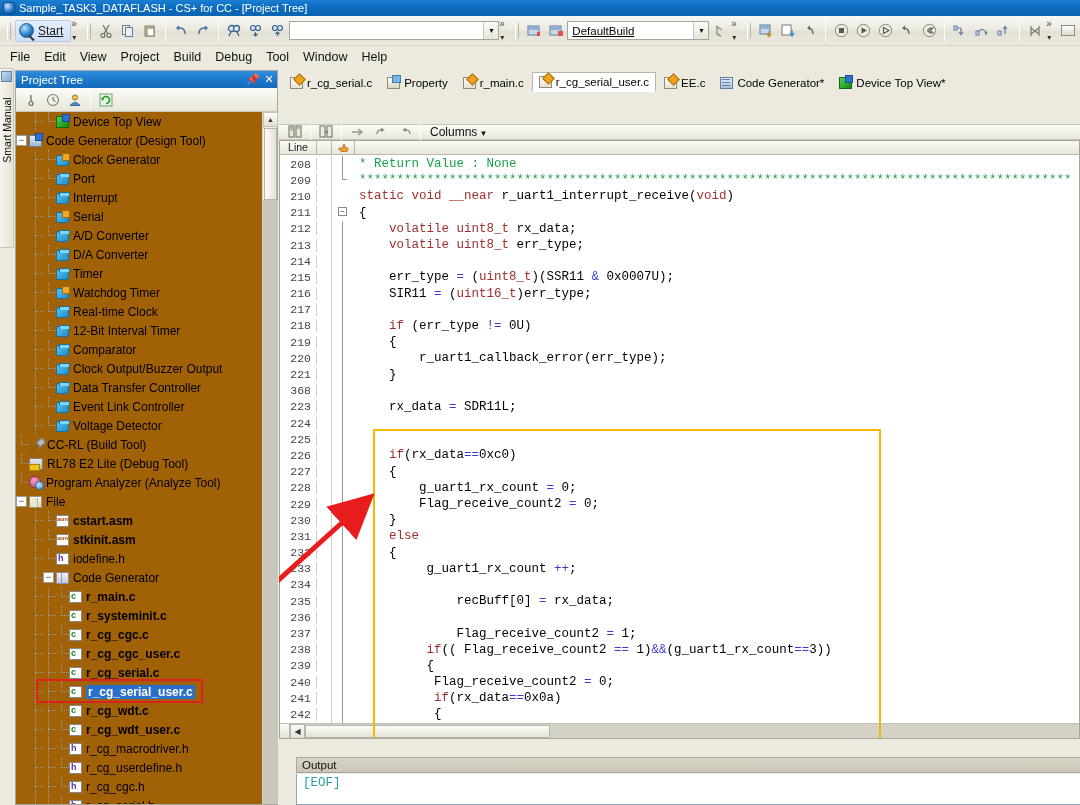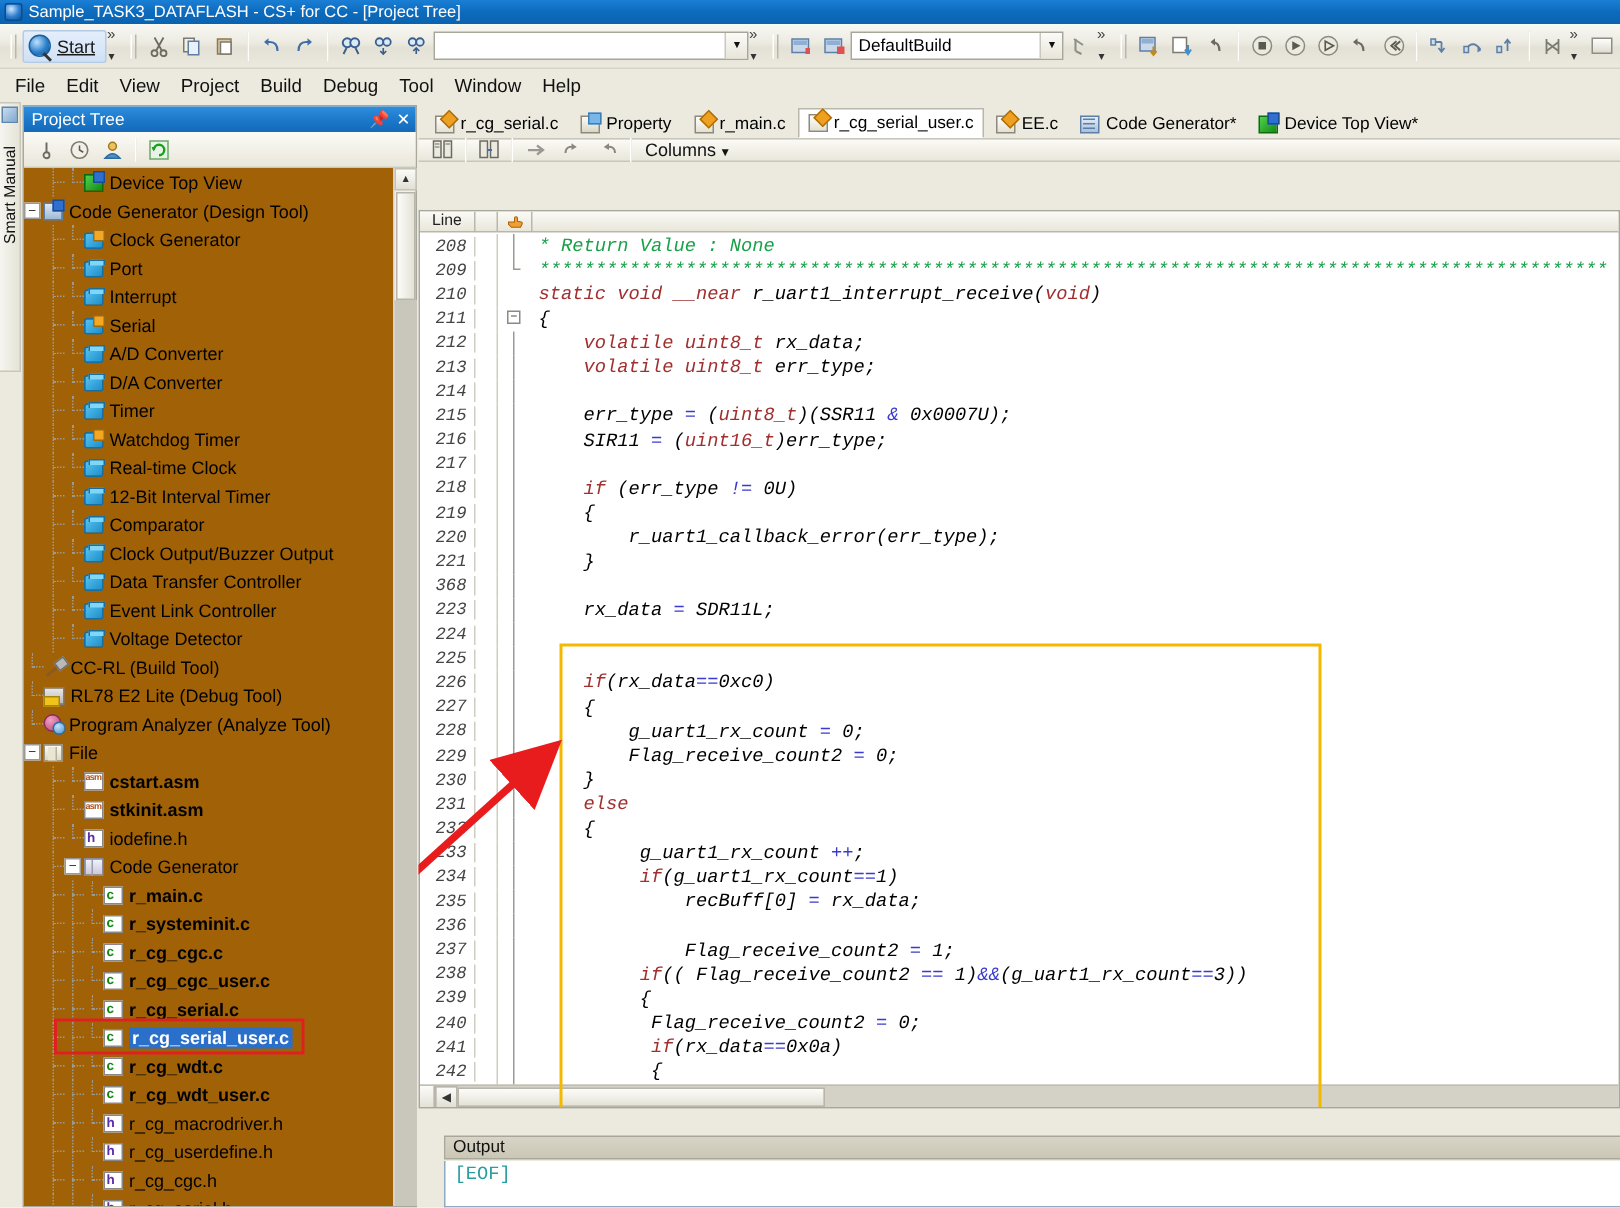--- a/index.html
+++ b/index.html
@@ -65,21 +65,21 @@
   }
   .start-btn .sb-ico::after{
     content:""; position:absolute; right:-2px; bottom:-2px; width:7px;height:2px;
     background:#333; transform:rotate(45deg);
   }
   .combo-build {
     display: flex; align-items: center; width: 142px; height: 19px;
     background: #fff; border: 1px solid #a6a69b; flex: 0 0 auto; padding-left: 4px;
     font-size: 11.5px; color: #000;
   }
-  .combo-build .cb-txt { flex: 1 1 auto; overflow: hidden; white-space: nowrap; }
+  .combo-build .cb-txt { flex: 1 1 auto; overflow: hidden; white-space: nowrap; text-decoration: underline; }
   .combo-build .cb-arrow {
     width: 15px; height: 17px; display:flex; align-items:center; justify-content:center;
     border-left: 1px solid #c8c8c0; font-size: 7px; color: #111;
     background: linear-gradient(to bottom,#fbfbf8,#e8e6da);
   }
   .combo-empty {
     width: 210px; height: 19px; background: #fff; border: 1px solid #a6a69b;
     display: flex; align-items:center; justify-content:flex-end; flex: 0 0 auto;
   }
   .combo-empty .cb-arrow {
@@ -227,41 +227,41 @@
   .ic-prop { background:linear-gradient(to bottom,#fdfdf6,#d9d6c4); border:1px solid #8c8a7c;position:relative;}
   .ic-prop::after{content:"";position:absolute;right:-2px;top:-3px;width:7px;height:6px;background:#7ab7e8;border:1px solid #3d7fb5;}
   .ic-cg { background:linear-gradient(to bottom,#e6eefa,#a9c0dc); border:1px solid #5d7fa5;position:relative;}
   .ic-cg::after{content:"";position:absolute;left:1px;top:1px;width:8px;height:1px;box-shadow:0 3px 0 #5d7fa5,0 6px 0 #5d7fa5;background:#5d7fa5;}
   .ic-dtv { background:linear-gradient(135deg,#4fd14f,#128a12); border:1px solid #0d6b0d;position:relative;}
   .ic-dtv::after{content:"";position:absolute;right:-2px;top:-3px;width:6px;height:6px;background:#2e6fd0;border:1px solid #1a4c95;}
 
   #etoolbar {
     height: 16px; background: linear-gradient(to bottom,#fbfaf6,#e9e7da);
     border-top:1px solid #c8c6ba; border-bottom:1px solid #c8c6ba;
-    display:flex; align-items:center; padding-left:4px;
+    display:flex; align-items:center; padding-left:4px;margin-top:32px;
   }
   #etoolbar .etb { width:24px;height:20px;display:flex;align-items:center;justify-content:center;font-size:12px;color:#55554e;}
   #etoolbar .vsep { width:1px;height:16px;background:#c6c4b8;border-right:1px solid #fff;margin:0 3px;}
   #etoolbar .colsbtn { font-size:12px;color:#111;padding:0 6px;white-space:nowrap; }
 
   #codewrap {
     position:absolute; left:0; top:70px; right:0; bottom:16px;
     background:#ffffff; border:1px solid #a9a79b; overflow:hidden;
   }
   #codehdr {
     height: 14px; display:flex; background:linear-gradient(to bottom,#fbfaf6,#e9e7da);
     border-bottom:1px solid #b9b7ab; font-size:10.5px; color:#222;
   }
   #codehdr .hc-line { width:37px; text-align:center; border-right:1px solid #b9b7ab; }
   #codehdr .hc-bp { width:15px; border-right:1px solid #b9b7ab; }
   #codehdr .hc-mk { width:23px; border-right:1px solid #b9b7ab; display:flex;align-items:center;justify-content:center; }
   #codehdr .hc-rest { flex:1 1 auto; }
 
   #codebody { position:absolute; left:0; top:15px; right:0; bottom:15px; background:#fff; }
-  .cl { display:flex; height:16.2px; align-items:center; font-family:"Liberation Mono", monospace; font-size:12.5px;font-style:italic; }
+  .cl { display:flex; height:16.2px; align-items:center; font-family:"Liberation Mono", monospace; font-size:12.5px; }
   .cl .ln {
     width:37px; text-align:right; padding-right:5px; color:#444;
     font-family:"Liberation Mono", monospace; font-size:11.5px;
     border-right:1px solid #cfcdc2; flex:0 0 auto; background:#fff;
   }
   .cl .bp { width:15px; border-right:1px solid #cfcdc2; flex:0 0 auto; height:16.2px; }
   .cl .fold { width:23px; flex:0 0 auto; height:16.2px; position:relative; }
   .cl .code { flex:1 1 auto; white-space:pre; padding-left:4px; color:#000; }
   .kw { color:#a03030; }
   .cm { color:#1aa14a; }
@@ -1083,21 +1083,20 @@
               <span class="foldline"></span>
             </span>
             <span class="code"><span>         g_uart1_rx_count </span><span class="op">++</span><span>;</span></span>
           </div>
           <div class="cl">
             <span class="ln">234</span>
             <span class="bp"></span>
             <span class="fold">
               <span class="foldline"></span>
             </span>
-            <span class="code"><span>         </span><span class="kw">if</span><span>(g_uart1_rx_count</span><span class="op">==</span><span>1)</span></span>
           </div>
           <div class="cl">
             <span class="ln">235</span>
             <span class="bp"></span>
             <span class="fold">
               <span class="foldline"></span>
             </span>
             <span class="code"><span>             recBuff[0] </span><span class="op">=</span><span> rx_data;</span></span>
           </div>
           <div class="cl">

